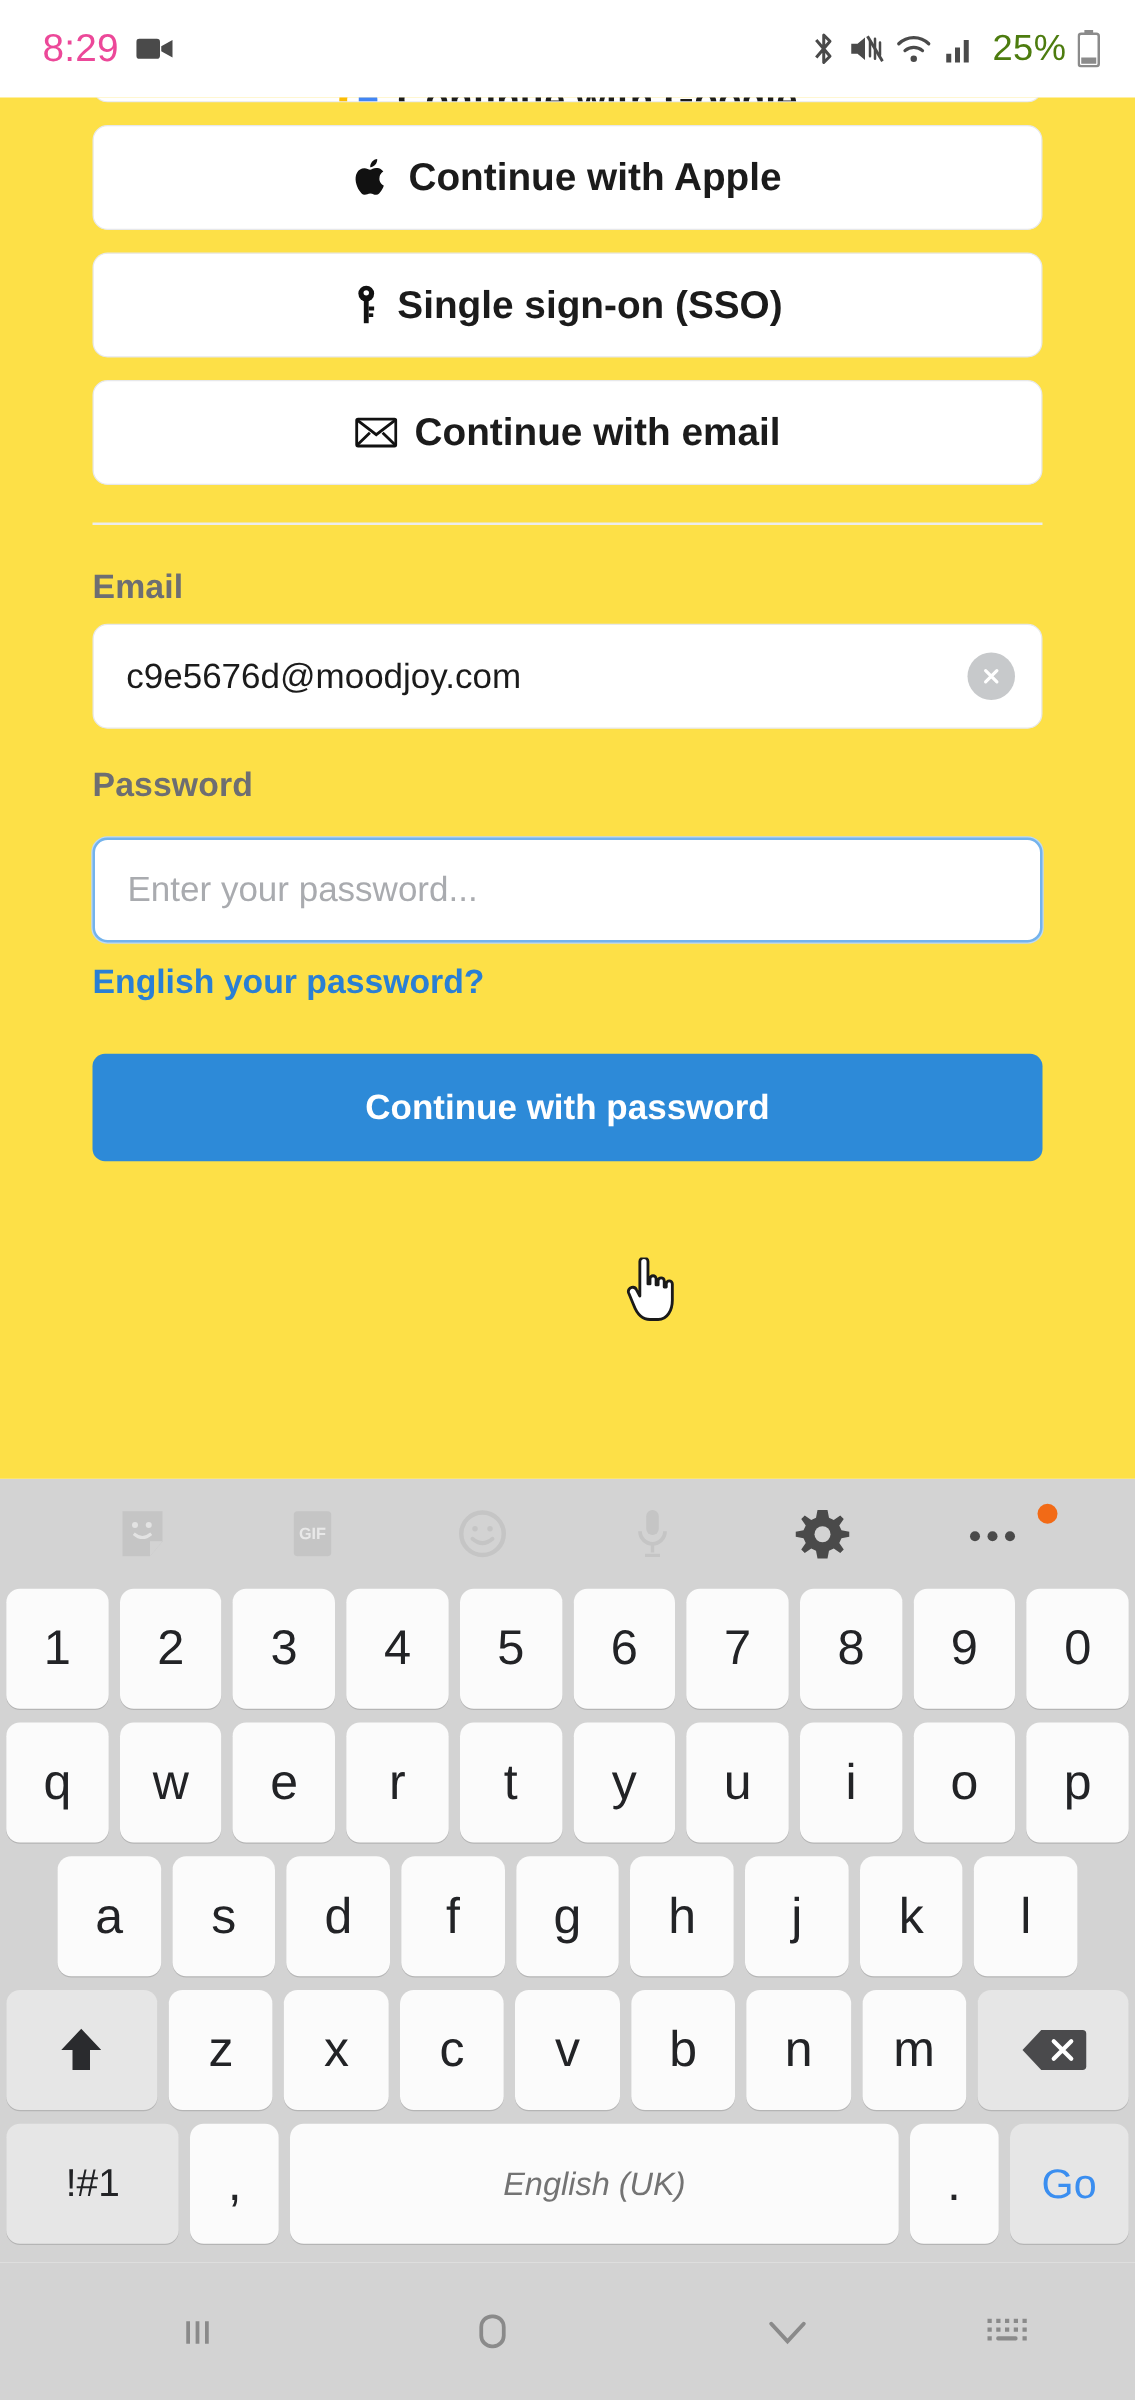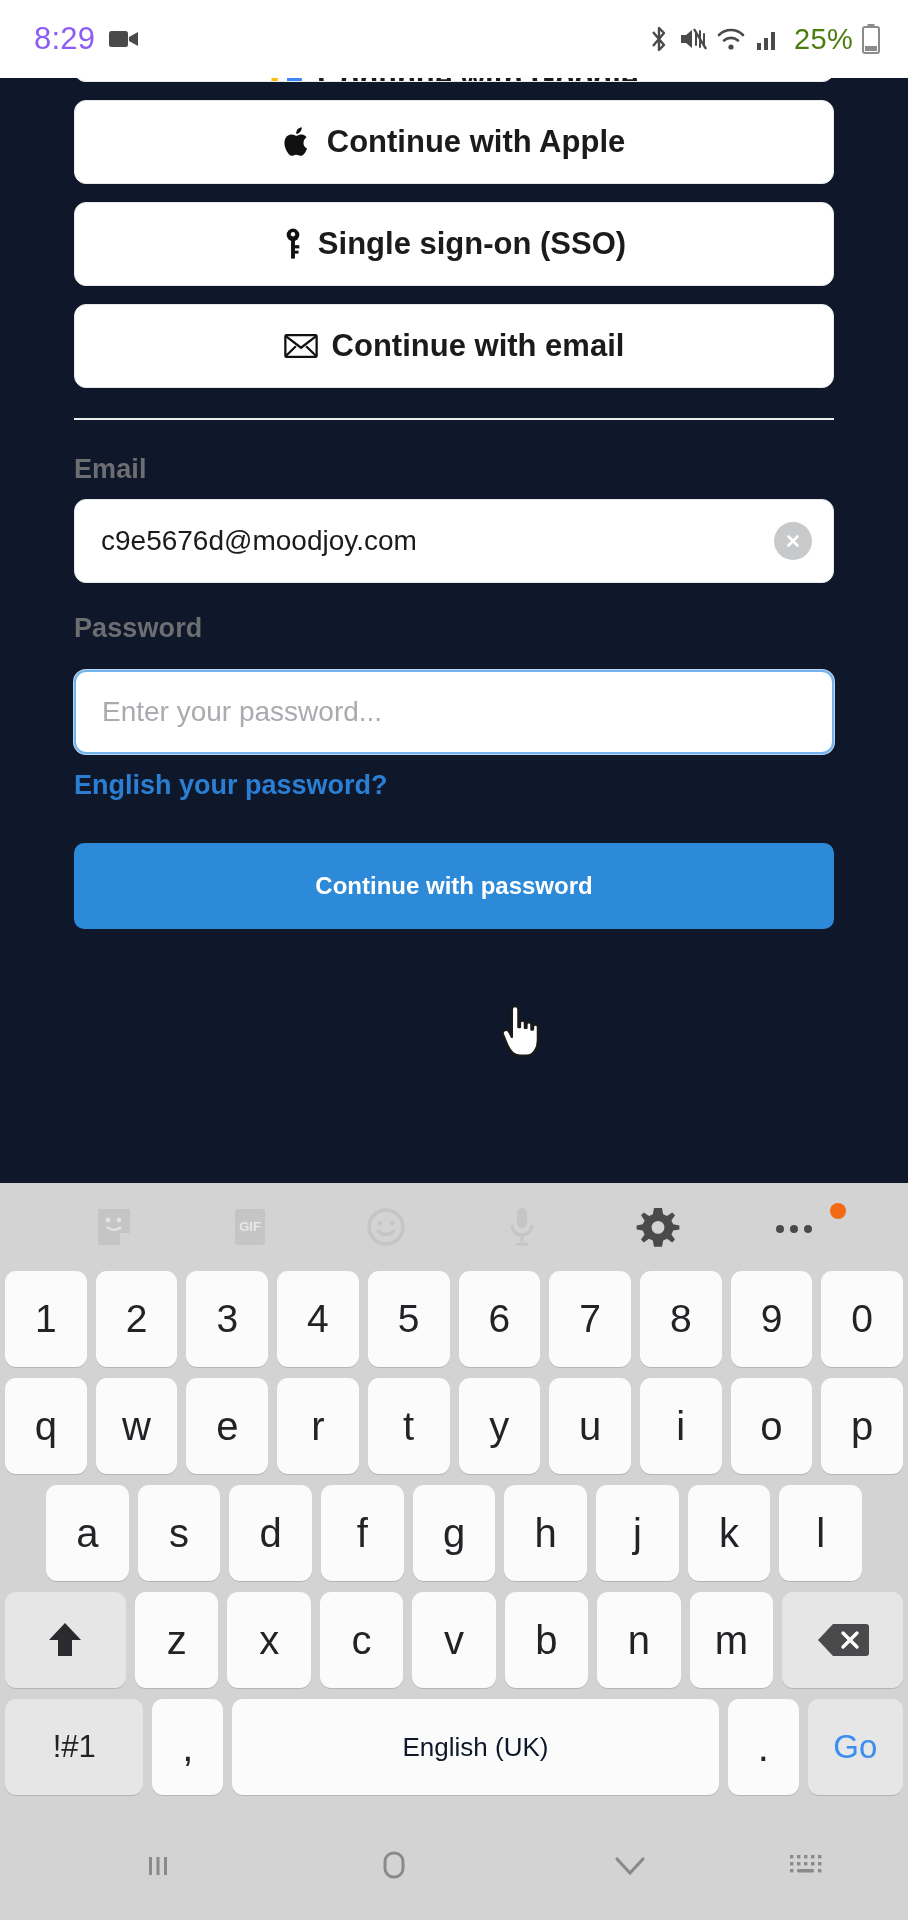--- a/index.html
+++ b/index.html
@@ -18,31 +18,31 @@
 
   
   .statusbar {
     height: 78px; flex: 0 0 78px;
     display: flex; align-items: center;
     padding: 0 28px 0 34px;
     background: #ffffff;
     color: #3b3b3b;
   }
   .sb-left { display: flex; align-items: center; gap: 14px; }
-  .sb-time { font-size: 31px; letter-spacing: .2px; color: #8b5cf6; }
+  .sb-time { font-size: 31px; letter-spacing: .2px; color: #ec4899; }
   .sb-right {
     margin-left: auto; display: flex; align-items: center; gap: 9px;
   }
   .sb-pct { font-size: 29px; color: #4d7c0f; letter-spacing: .3px; margin-left: 4px; }
   .sb-ico { display: block; }
 
   
   .webview {
     flex: 1 1 auto;
-    background: #0f172a;
+    background: #fde047;
     padding: 0 74px;
     position: relative;
     overflow: hidden;
   }
 
   .oauth-list { padding-top: 0; }
   .oauth-btn {
     width: 100%;
     height: 84px;
     border: 1.5px solid #e7e8ea;
@@ -108,21 +108,21 @@
   }
   .forgot {
     font-size: 27px; font-weight: 700; color: #2a7fd4;
     margin: -14px 0 0 0;
   }
   .primary-btn {
     margin-top: 42px;
     width: 100%; height: 86px;
     background: #2d8ad8;
     border: none; border-radius: 10px;
-    color: #ffffff; font-size: 24px; font-weight: 700;
+    color: #ffffff; font-size: 28px; font-weight: 700;
     display: flex; align-items: center; justify-content: center;
     font-family: "Liberation Sans", sans-serif;
   }
 
   
   .cursor {
     position: absolute;
     left: 500px; top: 928px;
     width: 40px; height: 52px;
     pointer-events: none;
@@ -163,21 +163,21 @@
     border-radius: 11px;
     display: flex; align-items: center; justify-content: center;
     font-size: 40px;
     color: #222326;
     box-shadow: 0 1px 0 rgba(0,0,0,0.14);
     font-family: "Liberation Sans", sans-serif;
   }
   .key.num { font-size: 39px; }
   .key.fn { background: #e6e6e6; }
   .key.wide { flex: 1.45 1 0; }
-  .key.space { flex: 5.1 1 0; font-size: 26px; color: #0f172a; }
+  .key.space { flex: 5.1 1 0; font-size: 26px; color: #737373; font-style: italic; }
   .key.narrow { flex: 0.74 1 0; }
   .key.go { color: #3a8ef0; font-size: 33px; }
   .key.sym { font-size: 31px; }
   .row-mid { padding: 0 46px; }
   .row-low { padding: 0 5px; }
 
   
   .navbar {
     flex: 0 0 110px;
     background: #d3d3d3;

